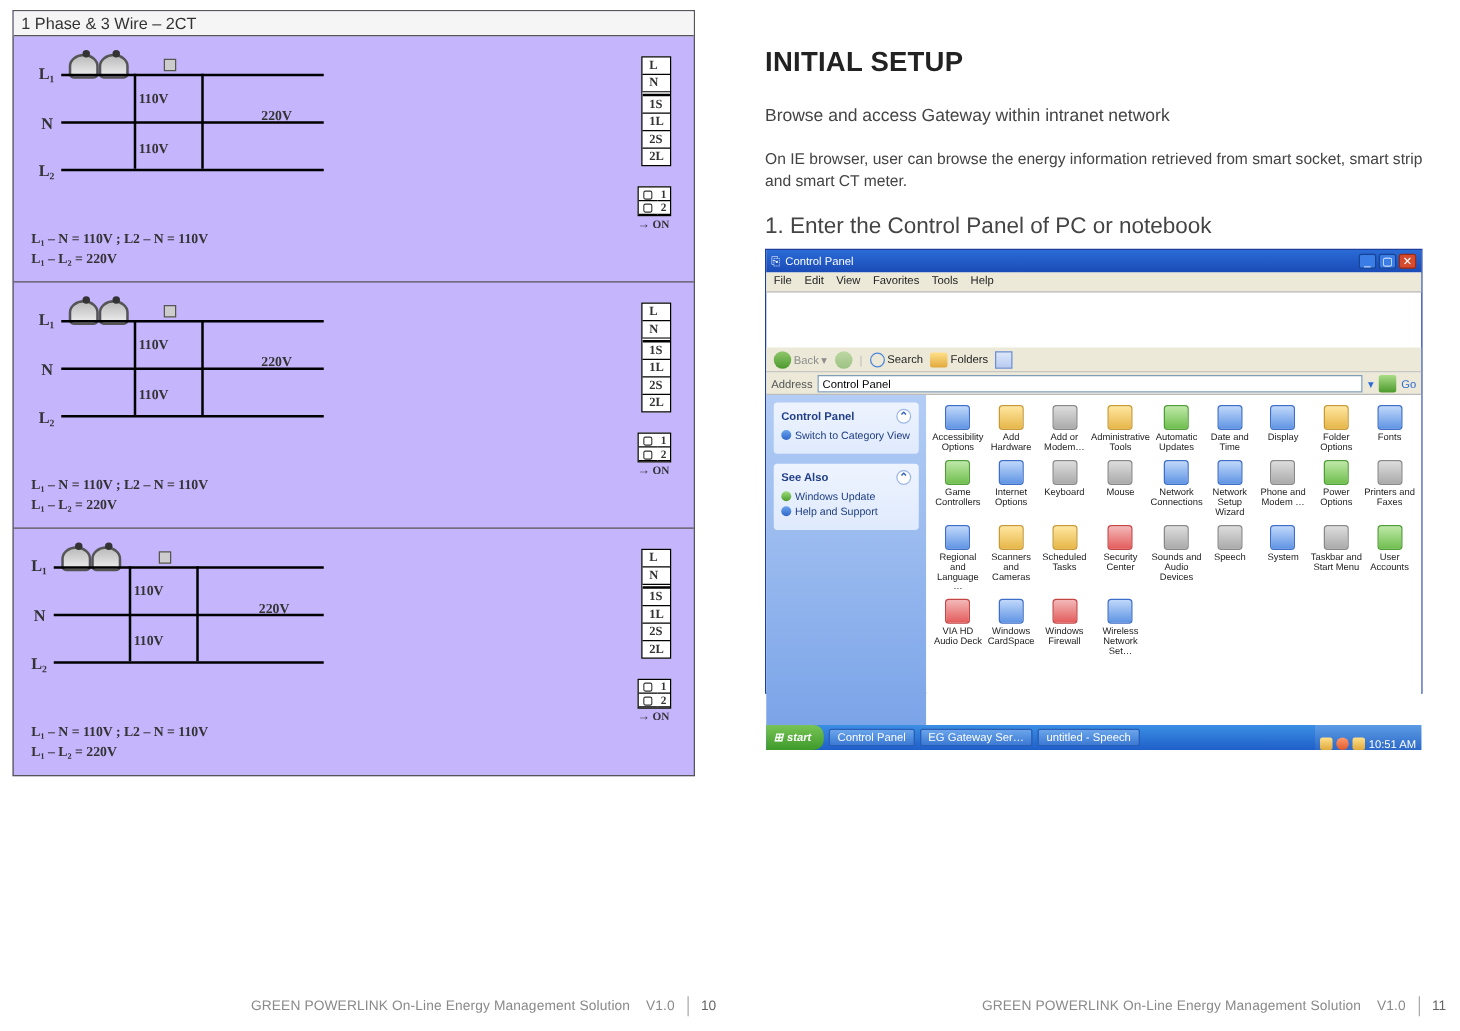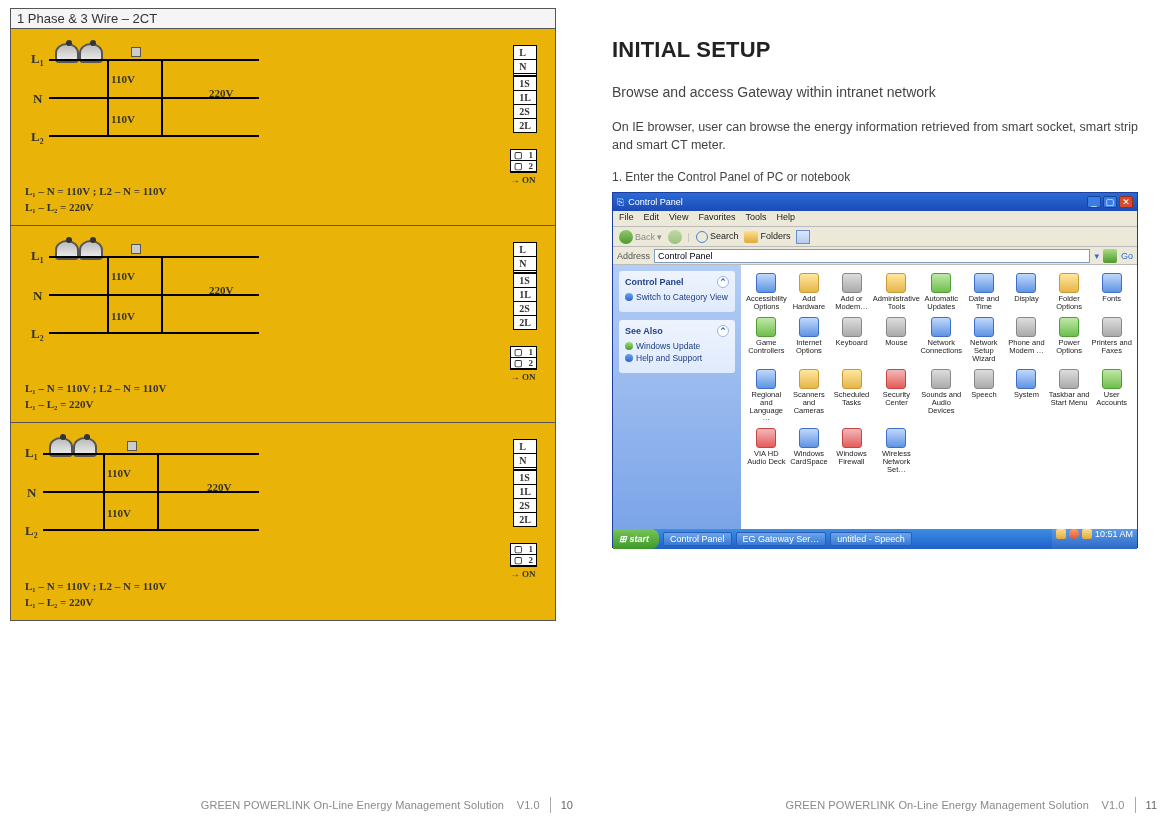--- a/index.html
+++ b/index.html
@@ -12,21 +12,21 @@
     position: relative;
     overflow: hidden;
   }
   .spread { display: flex; height: 760px; }
   .page-left, .page-right { width: 584px; padding: 8px 18px 0 18px; position: relative; }
   .page-left { padding-left: 10px; padding-right: 28px; }
   .page-right { padding-left: 28px; padding-right: 10px; }
 
   .diagram-box {
     border: 1px solid #555;
-    background: #eab308;
+    background: #c4b5fd;
   }
   .diagram-header {
     border-bottom: 1px solid #555;
     background: #f5f5f5;
     padding: 2px 6px;
     font-size: 13px;
     font-weight: 500;
   }
   .diagram-cell {
     border-bottom: 1px solid #555;
@@ -77,42 +77,42 @@
   .caption { position:absolute; left:14px; font-size:11px; font-family:"Times New Roman", serif; font-weight:bold; }
 
   
   .h1 {
     font-size: 22px; font-weight: 800; letter-spacing: .2px;
     line-height: 1.15; margin-top: 4px; margin-bottom: 20px;
     color:#222;
   }
   .p    { font-size: 14px; color:#444; margin-bottom: 18px; line-height:1.35; }
   .psm  { font-size: 12.5px; color:#444; margin-bottom: 16px; line-height:1.4; }
-  .step { font-size: 12px; color:#444; margin-bottom: 8px; }
+  .step { font-size: 18px; color:#444; margin-bottom: 8px; }
 
   .cp-window {
     border: 1px solid #1e3e9e;
     width: 526px; height: 356px;
     font-size: 9px;
     background:#fff;
   }
   .cp-titlebar {
     height: 18px; background: linear-gradient(#2a6bd6, #1b4bb6);
     color:#fff; display:flex; align-items:center; padding:0 4px;
     justify-content:space-between;
   }
   .cp-titlebar .ttl { display:flex; align-items:center; gap:4px; }
   .cp-titlebar .ctl { display:flex; gap:2px; }
   .cp-titlebar .ctl span {
     width:14px; height:12px; background:#3b7de6; border:1px solid #174593; border-radius:2px;
     color:#fff; display:flex; align-items:center; justify-content:center; font-size:9px;
   }
   .cp-titlebar .ctl .close { background:#d64a2e; border-color:#9c2a13; }
   .cp-menubar { height:16px; background:#ece9d8; border-bottom:1px solid #bbb; display:flex; gap:10px; padding:1px 6px; font-size:9px; color:#222; }
-  .cp-toolbar { height:20px; background:#ece9d8; border-bottom:1px solid #bbb; display:flex; align-items:center; gap:6px; padding:0 6px; color:#555; }
+  .cp-toolbar { height:20px; background:#ece9d8; border-bottom:1px solid #bbb; display:flex; align-items:center; gap:6px; padding:0 6px; color:#555;margin-top:44px; }
   .cp-toolbar .back { color:#8c8c8c; display:flex; align-items:center; gap:2px; }
   .cp-toolbar .ico { width:14px; height:14px; border-radius:50%; background:linear-gradient(#8fc76c,#4d9a2e); display:inline-block; }
   .cp-toolbar .folders { display:flex; align-items:flex-start; gap:2px; color:#222; }
   .cp-toolbar .folders .f { width:14px; height:12px; background:linear-gradient(#ffe08a,#e0a93d); border-radius:2px; }
   .cp-toolbar .grid-ico { width:14px; height:14px; border:1px solid #6a8dd8; background:linear-gradient(#dbe6fb,#b8ccf1); }
   .cp-addr { height:18px; display:flex; align-items:center; gap:4px; padding:0 4px; background:#ece9d8; border-bottom:1px solid #bbb; }
   .cp-addr .lbl { color:#555; font-size:9px; }
   .cp-addr input { flex:1; font-size:9px; padding:1px 3px; border:1px solid #7f9db9; background:#fff; }
   .cp-addr .go { width:14px; height:14px; background:linear-gradient(#a9dd87,#4c9a2c); border-radius:2px; }
   .cp-body { display:flex; height:264px; }
@@ -132,21 +132,21 @@
   .cp-item .ic.g { background:linear-gradient(#bfe8a8,#6fbf4e); border-color:#4f9d35; }
   .cp-item .ic.r { background:linear-gradient(#f3b8b8,#e45c5c); border-color:#c54444; }
   .cp-item .ic.gray { background:linear-gradient(#ddd,#aaa); border-color:#888; }
   .cp-item .ic.blue { background:linear-gradient(#c0d8fb,#5f94e3); border-color:#3d6ec8; }
   .cp-taskbar {
     height:20px; background:linear-gradient(#3b8fe3,#1f5fc9);
     display:flex; align-items:center; color:#fff; font-size:9px;
   }
   .cp-start { background:linear-gradient(#78c456,#3d9a29); padding:0 10px 0 6px; height:100%; display:flex; align-items:center; gap:3px; border-radius:0 8px 8px 0; font-style:italic; font-weight:bold; }
   .cp-task { background:linear-gradient(#6aa5ea,#3b79d4); border:1px solid #2a5db6; border-radius:2px; margin-left:4px; padding:1px 6px; }
-  .cp-tray { margin-left:auto; background:linear-gradient(#5c9ce4,#2c69c9); padding:0 4px; display:flex; align-items:flex-start; gap:3px; height:100%; }
+  .cp-tray { margin-left:auto; background:linear-gradient(#5c9ce4,#2c69c9); padding:0 4px; display:flex; align-items:flex-end; gap:3px; height:100%; }
   .tray-ico { width:10px; height:10px; border-radius:2px; background:linear-gradient(#ffe08a,#e0a93d); }
   .tray-ico2 { width:10px; height:10px; border-radius:50%; background:linear-gradient(#ff9a6e,#e0592a); }
 
   
   .footers { position:absolute; bottom:12px; left:0; right:0; display:flex; }
   .footer-half { width:584px; display:flex; align-items:center; font-size:11px; color:#8a8a8a; }
   .footer-half .txt { flex:1; text-align:right; padding-right:10px; letter-spacing:.1px;}
   .pagenum {
     border-left: 1px solid #aaa; border-right:1px solid transparent;
     padding: 2px 10px; color:#666; font-size:11px;

